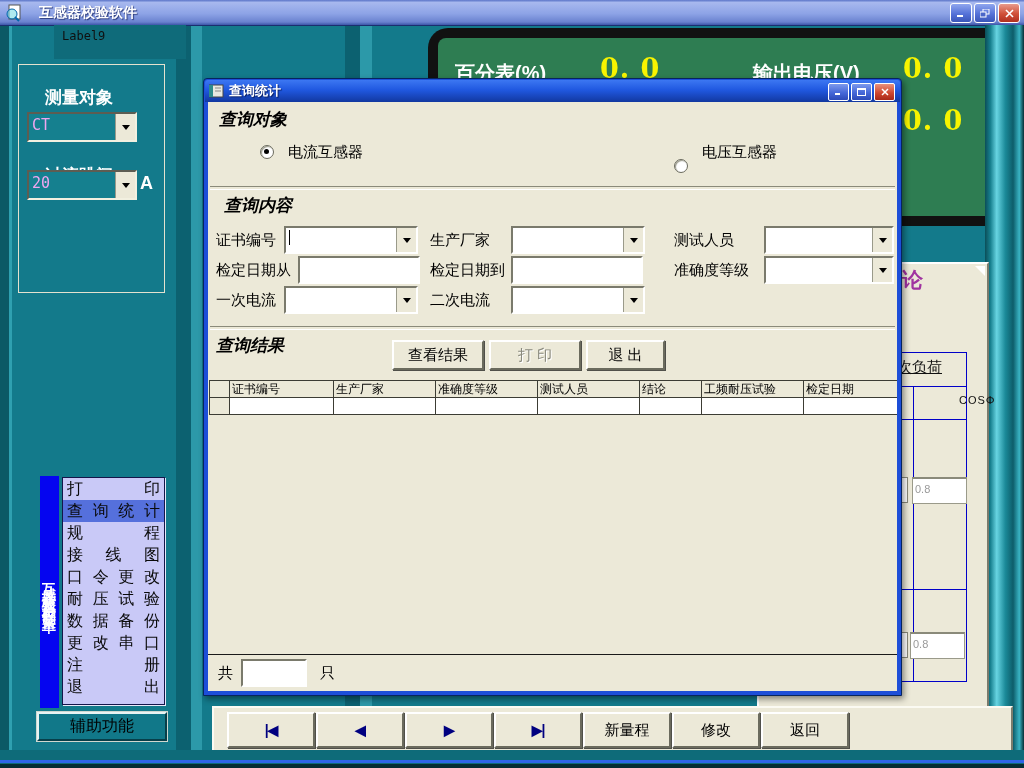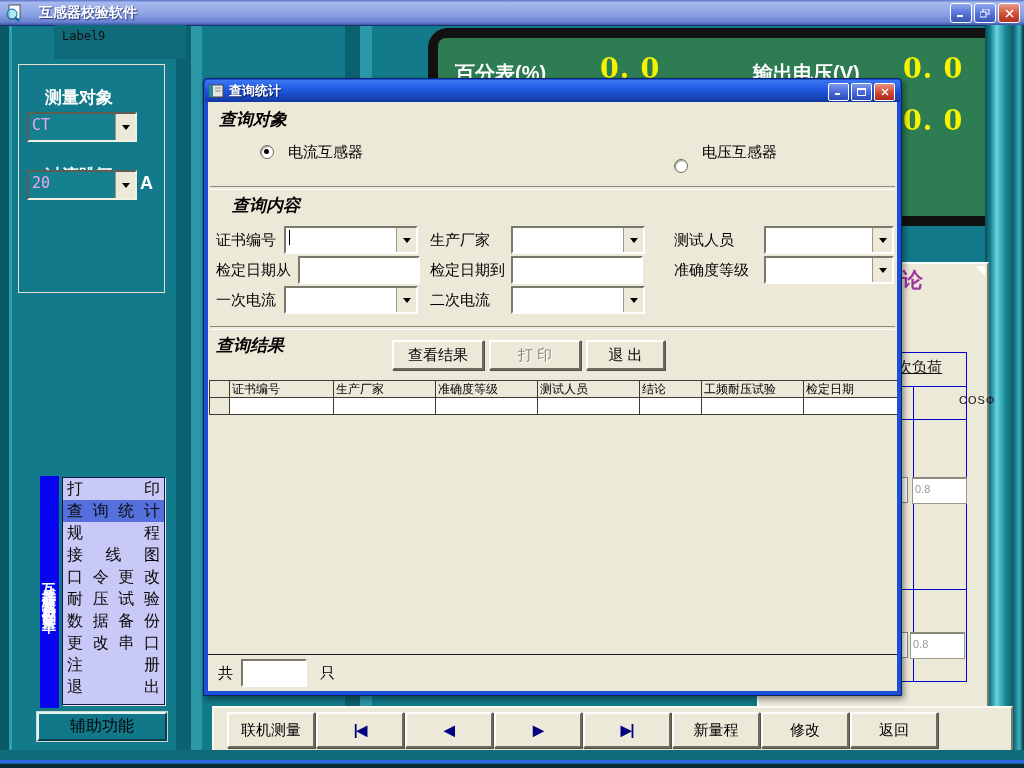--- a/index.html
+++ b/index.html
@@ -203,21 +203,20 @@
     <div class="mitem">耐 压 试 验</div>
     <div class="mitem">数 据 备 份</div>
     <div class="mitem">更 改 串 口</div>
     <div class="mitem">注 册</div>
     <div class="mitem">退 出</div>
   </div>
   <div class="abs auxbtn">辅助功能</div>
 
   <div class="abs toolpanel">
     <div class="toolrow">
-      <div class="tbtn">联机测量</div>
       <div class="tbtn nav">|◀</div>
       <div class="tbtn nav">◀</div>
       <div class="tbtn nav">▶</div>
       <div class="tbtn nav">▶|</div>
       <div class="tbtn">新量程</div>
       <div class="tbtn">修改</div>
       <div class="tbtn">返回</div>
     </div>
   </div>
 
@@ -255,21 +254,21 @@
     </div>
     <div class="dclient">
 
       <span class="abs heading" style="left:11px;top:6px;">查询对象</span>
       <div class="abs radio checked" style="left:52px;top:43px;"></div>
       <span class="abs flabel" style="left:80px;top:41px;">电流互感器</span>
       <div class="abs radio" style="left:466px;top:43px;"></div>
       <span class="abs flabel" style="left:494px;top:41px;">电压互感器</span>
       <div class="abs sep" style="left:2px;right:2px;top:84px;"></div>
 
-      <span class="abs heading" style="left:24px;top:92px;">查询内容</span>
+      <span class="abs heading" style="left:16px;top:92px;">查询内容</span>
 
       <span class="abs flabel" style="left:8px;top:129px;">证书编号</span>
       <div class="abs combo" style="left:76px;top:124px;width:130px;">
         <div class="cfield">
             <div class="caret"></div>
           </div>
         <div class="dropbtn">
             <div class="tri"></div>
           </div>
       </div>

